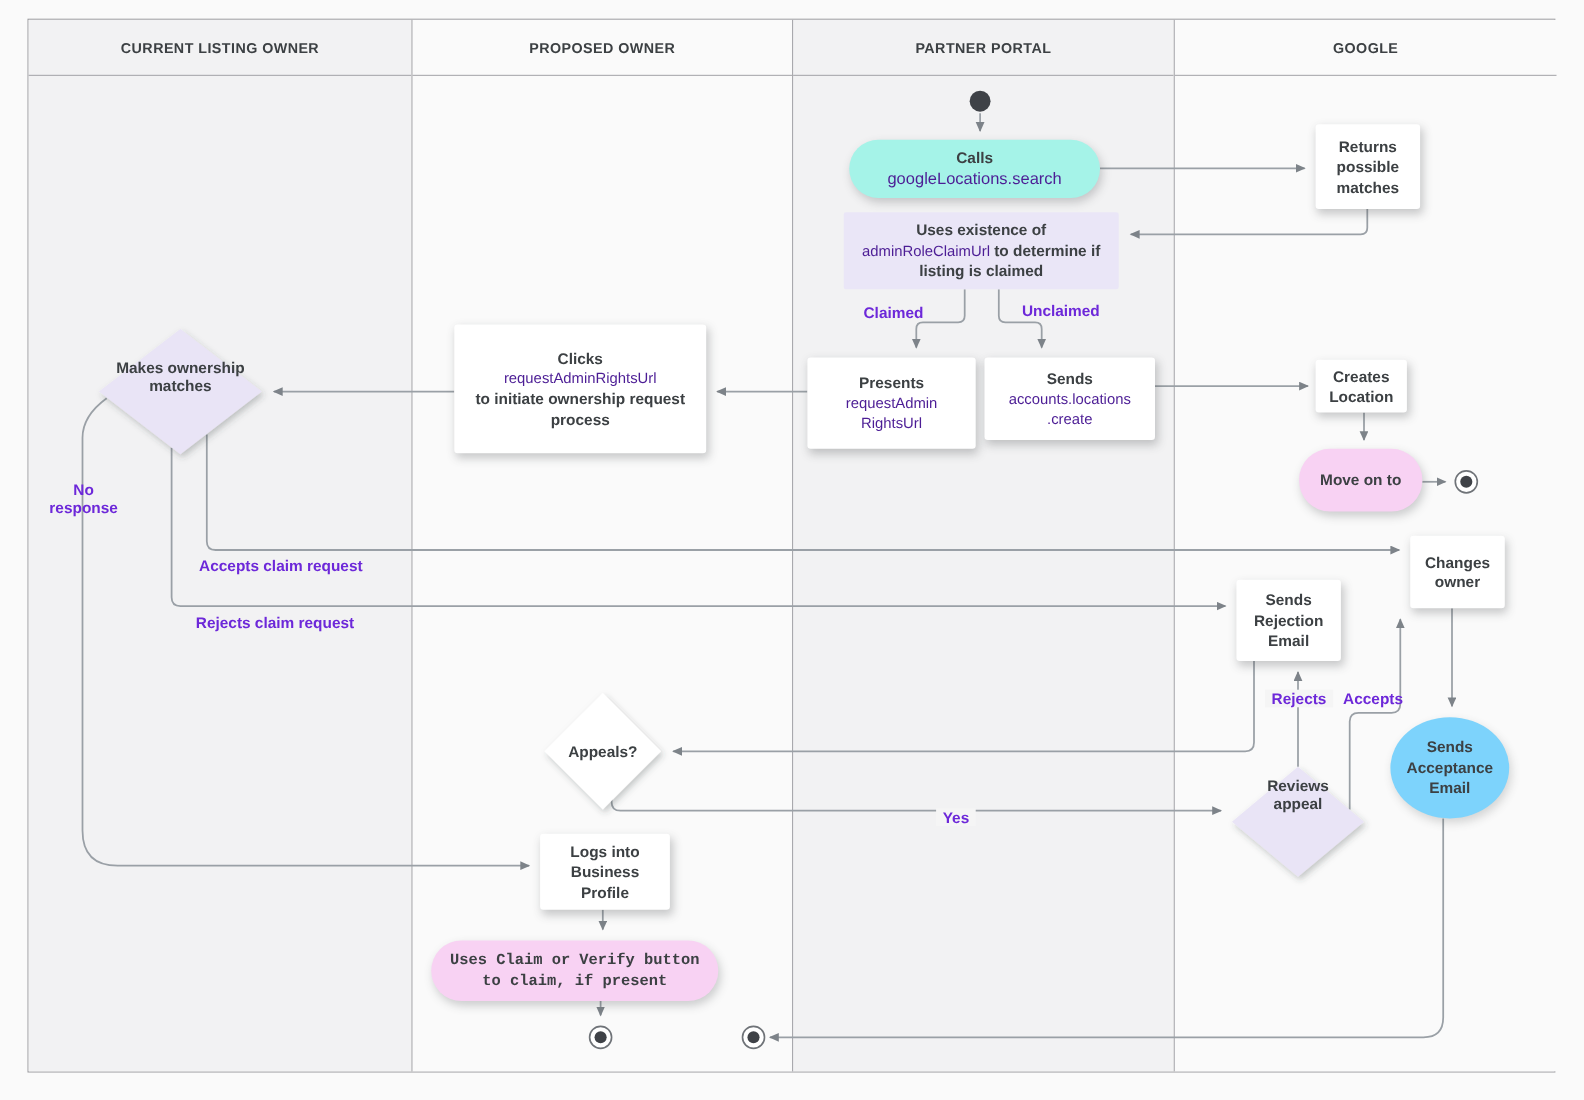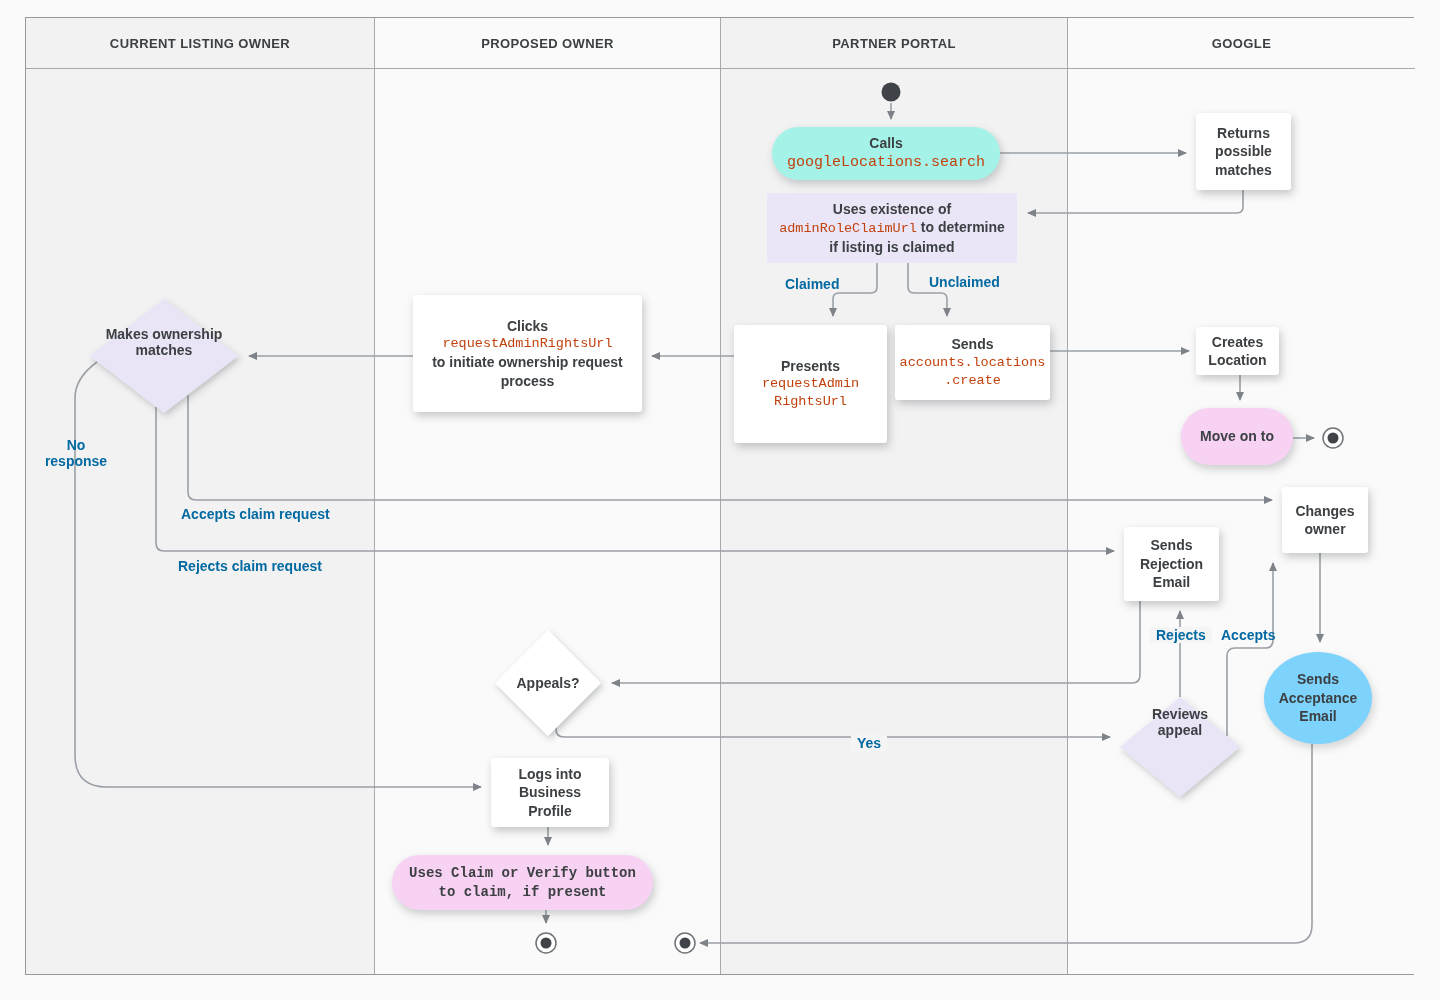--- a/index.html
+++ b/index.html
@@ -18,25 +18,25 @@
   svg.wires{position:absolute;left:0;top:0;z-index:2;}
 
   .node{position:absolute;z-index:3;display:flex;flex-direction:column;align-items:center;justify-content:center;
     text-align:center;font-size:14px;font-weight:bold;line-height:1.32;color:#3c4043;box-sizing:border-box;}
   .box{background:#fff;border-radius:3px;box-shadow:2px 4px 9px rgba(60,64,67,.28);}
   .pill{border-radius:28px;box-shadow:2px 4px 9px rgba(60,64,67,.25);}
   .teal{background:#a5f3e8;justify-content:center;}
   .pinkbg{background:#f8d2f3;}
   .tag{background:#eae6f7;border-radius:2px;}
   .ellipse{background:#7dd3fc;border-radius:50%;box-shadow:2px 4px 9px rgba(60,64,67,.2);}
-  code{font-family:Liberation Mono, monospace;font-weight:normal;font-size:13.5px;color:#c2410c;}
+  code{font-family:Liberation Sans, sans-serif;font-weight:normal;font-size:13.5px;color:#4c1d95;}
   .code-lg{font-size:15px;}
 
   .dlabel{position:absolute;z-index:3;text-align:center;font-size:14px;font-weight:bold;color:#3c4043;}
-  .elabel{position:absolute;z-index:3;font-size:14px;font-weight:bold;color:#0369a1;white-space:nowrap;}
+  .elabel{position:absolute;z-index:3;font-size:14px;font-weight:bold;color:#6d28d9;white-space:nowrap;}
   .halo{background:#f5f5f5;padding:0 6px;}
 </style>
 </head>
 <body>
 
 <div id="canvas">
 
   <div class="frame">
     <div class="lane dark" style="left:0;width:348px;">
       <div class="lane-header">CURRENT LISTING OWNER</div>
@@ -111,21 +111,21 @@
   </div>
 
   <div class="node tag" style="left:767px;top:193px;width:250px;height:70px;padding:6px 10px;">
     <div><span>Uses existence of</span> <code>adminRoleClaimUrl</code> <span>to determine if listing is claimed</span></div>
   </div>
 
   <div class="node box" style="left:1196px;top:113px;width:95px;height:77px;">
     <div>Returns possible matches</div>
   </div>
 
-  <div class="node box" style="left:734px;top:325px;width:153px;height:118px;">
+  <div class="node box" style="left:734px;top:325px;width:153px;height:83px;">
     <div>Presents</div>
     <code>requestAdmin</code>
     <code>RightsUrl</code>
   </div>
 
   <div class="node box" style="left:895px;top:325px;width:155px;height:75px;">
     <div>Sends</div>
     <code>accounts.locations</code>
     <code>.create</code>
   </div>

